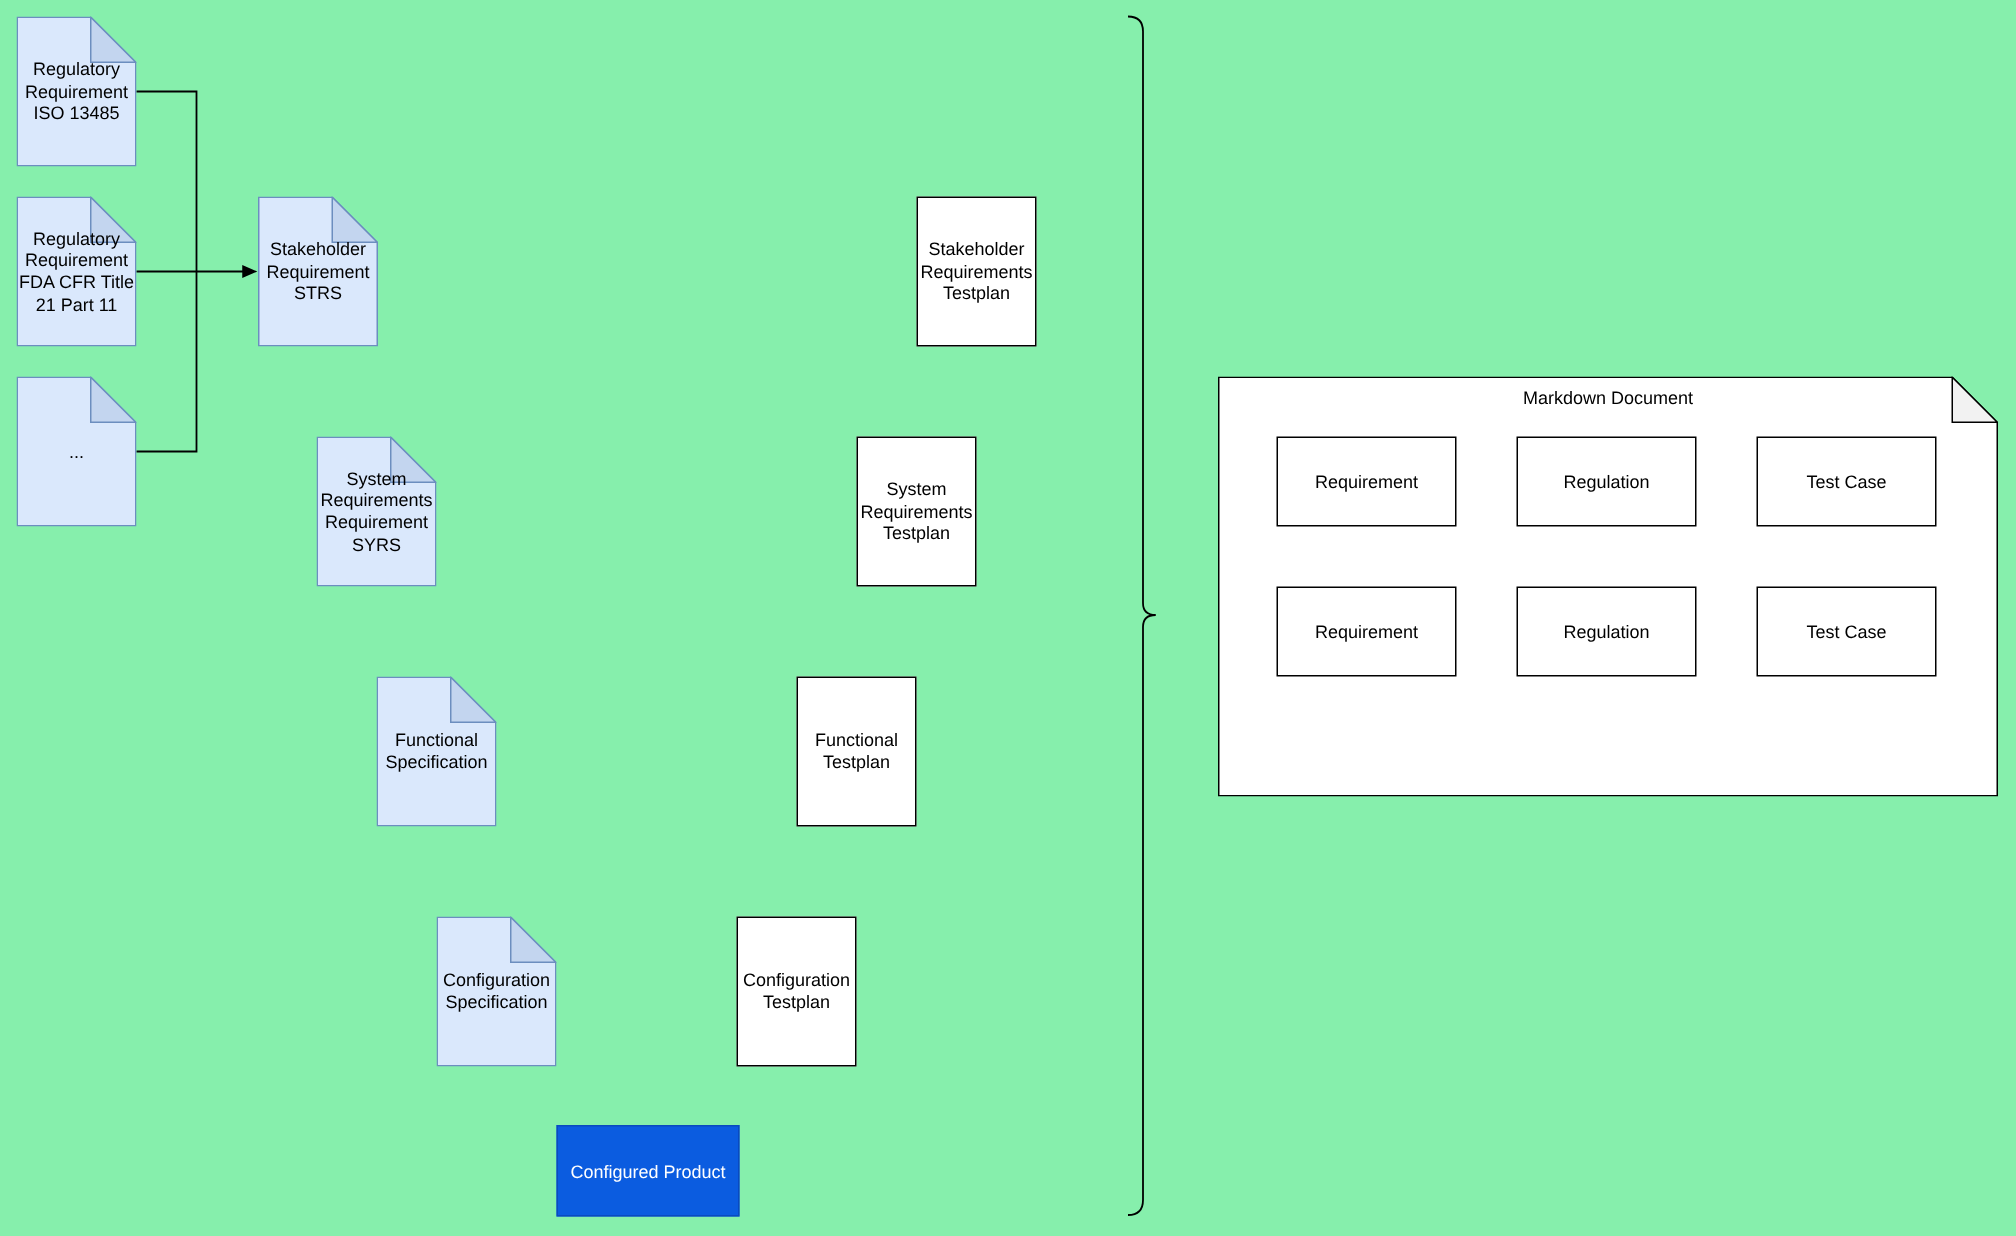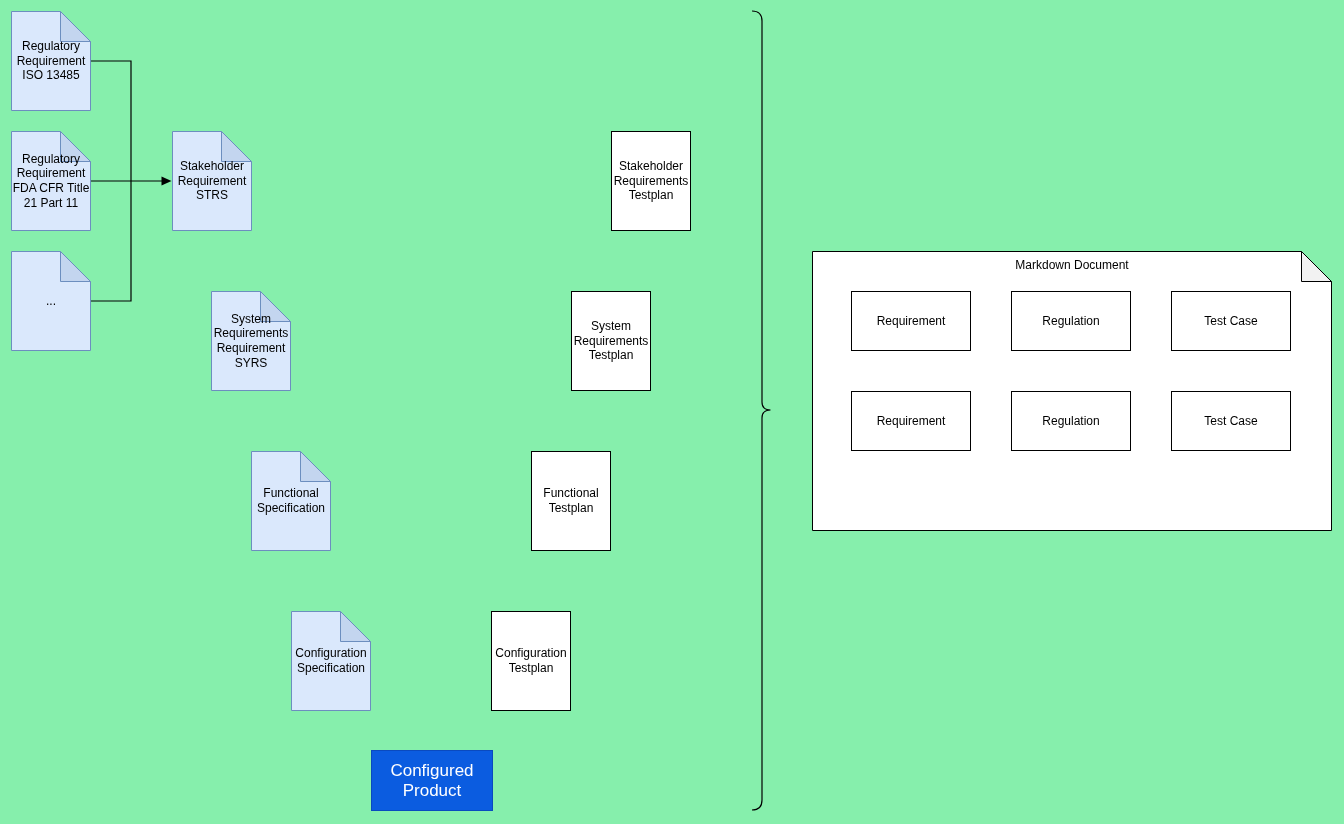--- a/index.html
+++ b/index.html
@@ -38,21 +38,21 @@
   .pos-tp-stakeholder{left:611px;top:131px;}
   .pos-tp-system{left:571px;top:291px;}
   .pos-tp-functional{left:531px;top:451px;}
   .pos-tp-configuration{left:491px;top:611px;}
 
   
   .product{
     position:absolute;left:371px;top:750px;width:122px;height:61px;box-sizing:border-box;
     background:var(--product-fill);border:1px solid var(--product-stroke);
     color:var(--product-text);display:flex;align-items:center;justify-content:center;
-    text-align:center;font-size:17px;
+    text-align:center;font-size:12px;
   }
 
   
   .mddoc{position:absolute;left:812px;top:251px;width:520px;height:280px;}
   .mddoc > svg{position:absolute;left:0;top:0;width:520px;height:280px;}
   .doc-body{fill:#ffffff;stroke:var(--box-stroke);stroke-width:1;}
   .doc-fold{fill:var(--doc-fold);stroke:var(--box-stroke);stroke-width:1;}
   .mddoc .title{
     position:absolute;left:0;top:7px;width:520px;text-align:center;font-size:12px;
   }

